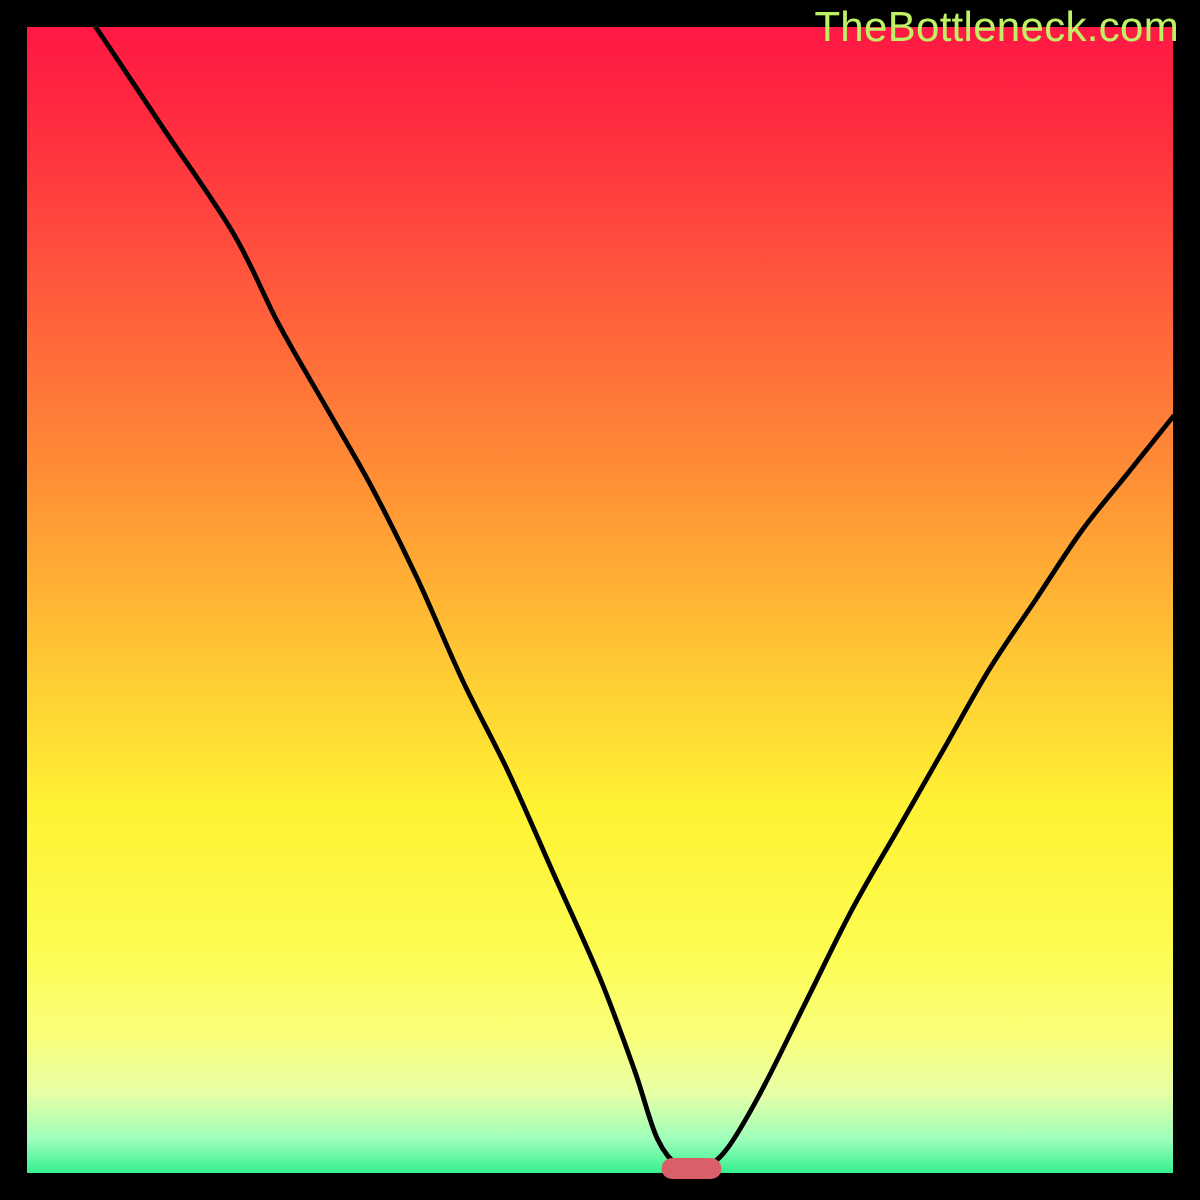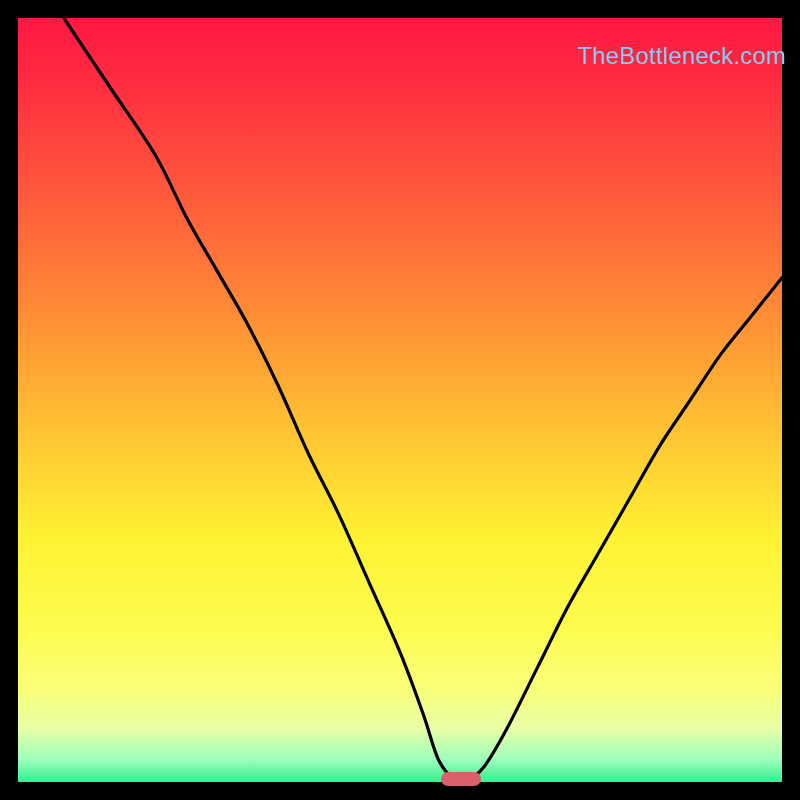--- a/index.html
+++ b/index.html
@@ -14,26 +14,25 @@
     position: relative;
     width: 800px;
     height: 800px;
     background: #000;
   }
   .watermark {
     position: absolute;
     top: 2px;
     right: 14px;
     font-family: Arial, Helvetica, sans-serif;
-    font-size: 24px;
+    font-size: 28px;
     font-weight: 500;
-    color: #7dd3fc;
+    color: #bef264;
     letter-spacing: 0.2px;
     z-index: 3;
-    margin-top: 40px;
   }
   .plot {
     position: absolute;
     left: 18px;
     top: 18px;
     width: 764px;
     height: 764px;
     background: linear-gradient(
       to bottom,
       #ff1844 0%,

